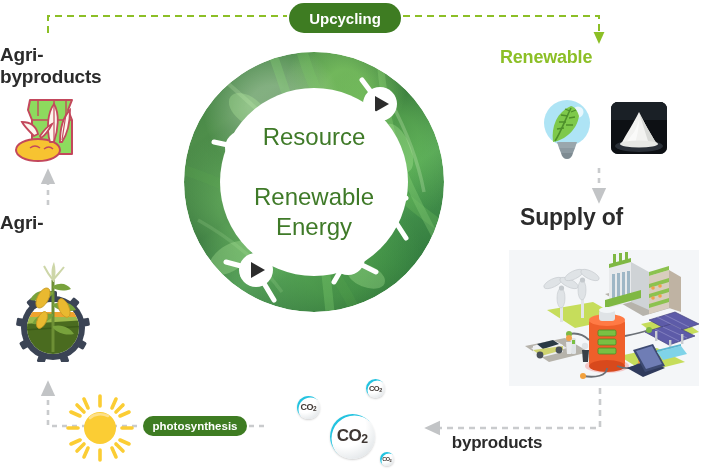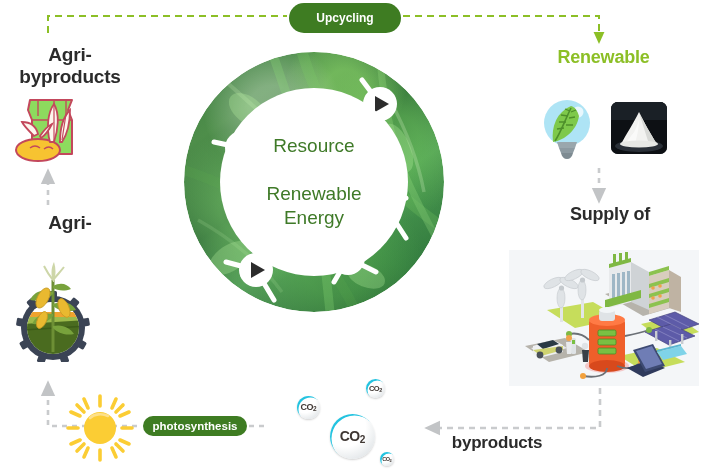--- a/index.html
+++ b/index.html
@@ -1,29 +1,29 @@
 <!DOCTYPE html>
 <html><head>
 <meta charset="utf-8">
 <style>
   html,body{margin:0;padding:0;background:#ffffff;}
   body{width:707px;height:471px;font-family:"Liberation Sans",sans-serif;}
   #stage{position:relative;width:707px;height:471px;overflow:hidden;background:#fff;}
 
   
-  .lbl{position:absolute;text-align:center;font-weight:bold;color:#2b2b2b;line-height:1.18;letter-spacing:-0.2px;}
+  .lbl{position:absolute;font-weight:bold;color:#2b2b2b;line-height:1.18;letter-spacing:-0.2px;}
   .lbl-agribyp{left:0px;top:44px;width:140px;font-size:19px;}
   .lbl-agriind{left:0px;top:212px;width:140px;font-size:19px;}
   .lbl-renew{left:500px;top:46px;width:207px;font-size:18px;color:#8cbf26;line-height:1.25;}
-  .lbl-supply{left:520px;top:204px;width:180px;font-size:18px;}
+  .lbl-supply{left:520px;top:204px;width:180px;font-size:23px;}
   .lbl-byproducts{left:412px;top:433px;width:170px;font-size:17px;text-align:center;}
 
   
   .pill{position:absolute;background:#3e7c22;color:#fff;border-radius:999px;display:flex;align-items:center;justify-content:center;font-weight:bold;}
-  .pill-upcycling{left:289px;top:3px;width:112px;height:30px;font-size:12px;}
+  .pill-upcycling{left:289px;top:3px;width:112px;height:30px;font-size:15px;}
   .pill-photo{left:143px;top:416px;width:104px;height:20px;font-size:11.5px;}
 
   
   #ring-wrap{position:absolute;left:184px;top:52px;width:260px;height:260px;}
   #ring{position:absolute;inset:0;border-radius:50%;
     background:
       radial-gradient(circle at 34% 22%, rgba(255,255,255,.30) 0 9%, rgba(255,255,255,0) 26%),
       radial-gradient(circle at 62% 14%, rgba(150,225,110,.55) 0 7%, rgba(120,200,80,0) 22%),
       radial-gradient(circle at 80% 34%, rgba(110,200,90,.45) 0 10%, rgba(90,170,70,0) 30%),
       radial-gradient(circle at 24% 60%, rgba(140,220,120,.42) 0 11%, rgba(110,190,90,0) 32%),
@@ -33,21 +33,21 @@
     -webkit-mask:radial-gradient(circle at 50% 50%, transparent 0 36.2%, #000 36.4% 100%);
             mask:radial-gradient(circle at 50% 50%, transparent 0 36.2%, #000 36.4% 100%);
   }
   #ring-photo{position:absolute;inset:0;border-radius:50%;overflow:hidden;
     -webkit-mask:radial-gradient(circle at 50% 50%, transparent 0 36.2%, #000 36.4% 100%);
             mask:radial-gradient(circle at 50% 50%, transparent 0 36.2%, #000 36.4% 100%);}
   #ring-photo svg{display:block;}
   #ring-center{position:absolute;left:50%;top:50%;transform:translate(-50%,-50%);
     width:188px;height:188px;border-radius:50%;background:#fff;
     display:flex;align-items:center;justify-content:center;}
-  #ring-center p{margin:0;text-align:center;color:#3f7a28;font-size:19px;line-height:1.26;font-weight:normal;}
+  #ring-center p{margin:0;text-align:center;color:#3f7a28;font-size:24px;line-height:1.26;font-weight:normal;}
   #ring-overlay{position:absolute;inset:0;}
 
   
   .iconbox{position:absolute;}
 
   .photo-powder{position:absolute;left:611px;top:102px;width:56px;height:52px;border-radius:7px;overflow:hidden;
     background:radial-gradient(ellipse at 50% 88%, #6d7076 0 18%, #34383f 42%, #15181d 74%, #0a0c10 100%);}
   .iso-panel{position:absolute;left:509px;top:250px;width:190px;height:136px;background:#f4f6f8;overflow:hidden;}
 
   
@@ -460,21 +460,21 @@
   </div>
 
   <div class="co2" style="left:297px;top:396px;width:23px;height:23px;font-size:9px;">
     <span>CO<sub>2</sub></span>
   </div>
 
   <div class="co2" style="left:366px;top:379px;width:19px;height:19px;font-size:7.5px;">
     <span>CO<sub>2</sub></span>
   </div>
 
-  <div class="co2" style="left:330px;top:414px;width:45px;height:45px;font-size:14px;">
+  <div class="co2" style="left:330px;top:414px;width:45px;height:45px;font-size:17px;">
     <span>CO<sub>2</sub></span>
   </div>
 
   <div class="co2" style="left:380px;top:452px;width:14px;height:14px;font-size:5.5px;">
     <span>CO<sub>2</sub></span>
   </div>
 
 </div>
 
 </body></html>

